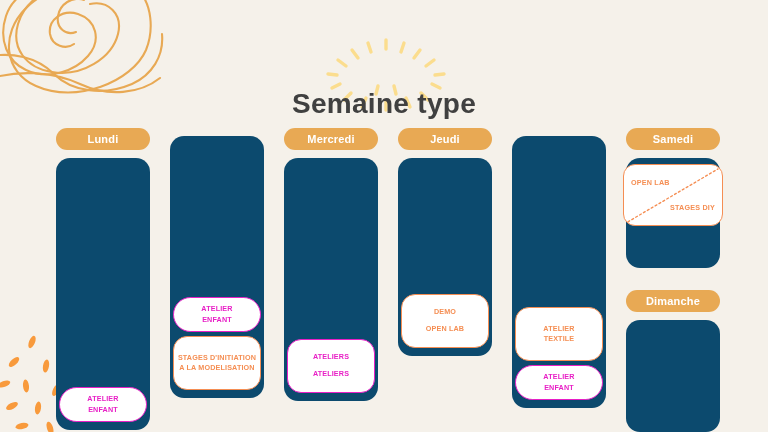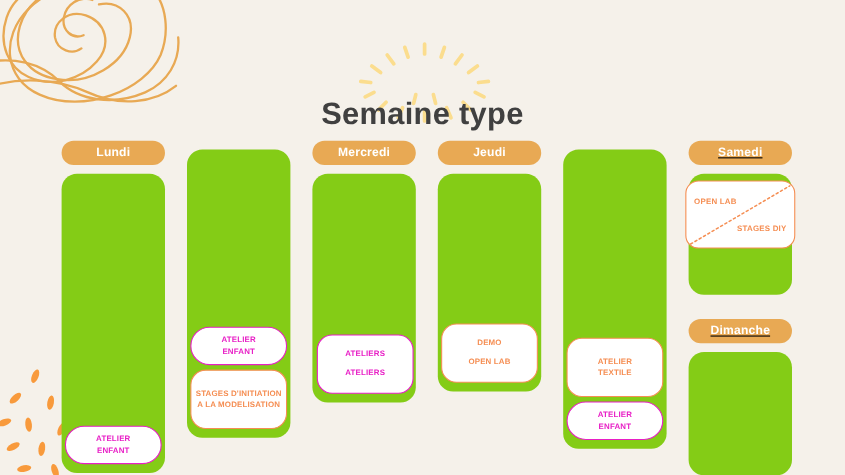--- a/index.html
+++ b/index.html
@@ -43,55 +43,55 @@
     gap: 0px;
     z-index: 2;
   }
   .day-column {
     width: 94px;
     margin-right: 20px;
     display: flex;
     flex-direction: column;
     align-items: center;
   }
-  .day-column:last-child { margin-right: 0; text-decoration: underline; }
+  .day-column:last-child { margin-right: 0; }
 
   .day-pill {
     width: 94px;
     height: 22px;
     border-radius: 11px;
     background: #E8A954;
     color: #FFFFFF;
     font-size: 11px;
     font-weight: bold;
     letter-spacing: 0.2px;
     display: flex;
     align-items: center;
     justify-content: center;
     flex: none;
   }
 
   .day-body {
     width: 94px;
-    background: #84cc16;
+    background: #0c4a6e;
     border-radius: 14px;
     margin-top: 8px;
     display: flex;
     flex-direction: column;
     justify-content: flex-end;
     align-items: center;
     padding: 6px 2px 8px 2px;
     gap: 4px;
     flex: none;
   }
 
   
   .h-lundi    { height: 272px; }
   .h-mardi    { height: 262px; }
-  .h-mercredi { height: 208px; align-items: flex-end; }
+  .h-mercredi { height: 243px; }
   .h-jeudi    { height: 198px; }
   .h-vendredi { height: 272px; }
   .h-samedi   { height: 110px; }
   .h-dimanche { height: 112px; }
 
   
   .event {
     width: 88px;
     border: 1.6px solid #CCC;
     border-radius: 14px;

